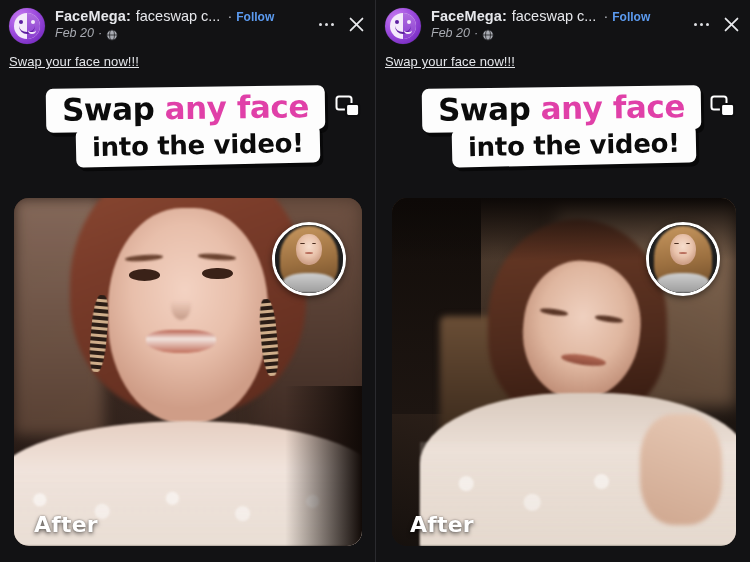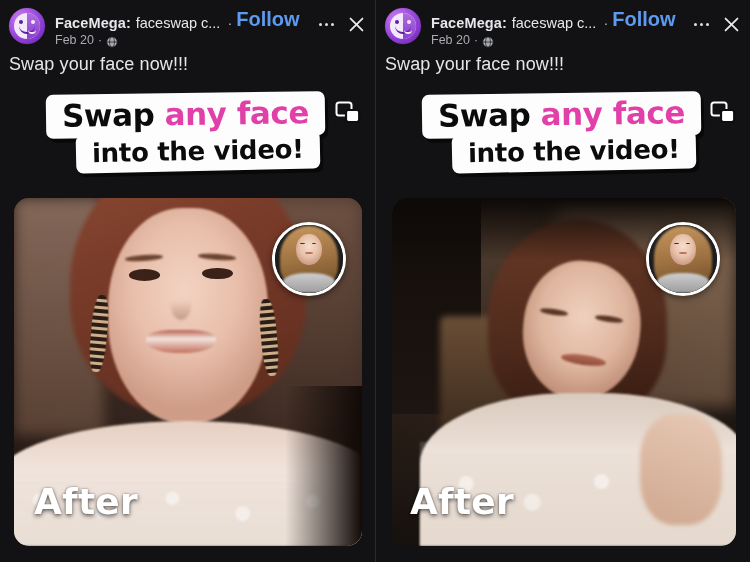--- a/index.html
+++ b/index.html
@@ -73,35 +73,36 @@
     border-bottom: 2.5px solid #f4e9fb;
     border-radius: 0 0 16px 16px;
   }
 
   .header-text { margin-left: 10px; padding-top: 1px; flex: 1 1 auto; min-width: 0; }
   .name-line { display: flex; align-items: flex-end; white-space: nowrap; }
   .page-name { color: #e6e7eb; font-size: 14.5px; font-weight: bold; letter-spacing: .1px; }
   .page-sep  { color: #e6e7eb; font-size: 14.5px; font-weight: bold; margin: 0 5px 0 0; }
   .page-sub  { color: #e6e7eb; font-size: 14.5px; font-weight: normal; }
   .follow-dot{ color: #b6b9c0; font-size: 14.5px; margin: 0 4px 0 7px; }
-  .follow    { color: #5c9bf0; font-size: 20px; font-weight: bold; cursor: pointer; }
-  .meta-line { display: flex; align-items: center; margin-top: 2px; }
+  .follow    { color: #5c9bf0; font-size: 12px; font-weight: bold; cursor: pointer; }
+  .meta-line { display: flex; align-items: center; margin-top: 2px; font-style: italic; }
   .meta-date { color: #a9acb3; font-size: 12.5px; }
   .meta-dot  { color: #a9acb3; font-size: 12.5px; margin: 0 4px; }
   .globe-icon{ width: 12px; height: 12px; display: inline-block; }
   .header-actions { display: flex; align-items: center; gap: 14px; padding-top: 9px; padding-right: 2px; }
   .dots-icon { display: flex; gap: 2.5px; cursor: pointer; }
   .dots-icon i { width: 3.5px; height: 3.5px; border-radius: 50%; background: #dfe0e4; display: block; }
   .close-icon { width: 17px; height: 17px; cursor: pointer; }
 
   .caption {
     color: #e4e6ea;
-    font-size: 18px;
+    font-size: 13px;
     padding: 2px 10px 0 9px;
     letter-spacing: .1px;
+    text-decoration: underline;
   }
 
   
   .promo {
     position: relative;
     height: 98px;
     margin-top: 14px;
   }
   .promo-line {
     position: absolute;
@@ -333,24 +334,24 @@
   .ft-m  { position:absolute; left:44%; top:40%; width:12%; height:3%; background:#b96f5d; border-radius:50%; filter: blur(.6px); }
   .ft-top {
     position:absolute; left:12%; bottom:0; width:76%; height:30%;
     background: linear-gradient(180deg,#cfcfcf,#9d9d9d);
     border-radius: 44% 44% 0 0; filter: blur(1px);
   }
 
   
   .after-label {
     position: absolute;
-    left: 20px; bottom: 24px;
+    left: 20px; bottom: 9px;
     color: #ffffff;
     font-family: "DejaVu Sans", sans-serif;
-    font-size: 36px;
+    font-size: 22px;
     font-weight: bold;
     letter-spacing: .2px;
     text-shadow: 0 2px 4px rgba(0,0,0,.55), 0 0 2px rgba(0,0,0,.4);
   }
   .panel.right .after-label { left: 18px; }
 </style>
 </head>
 <body>
 
 <div class="screen">

